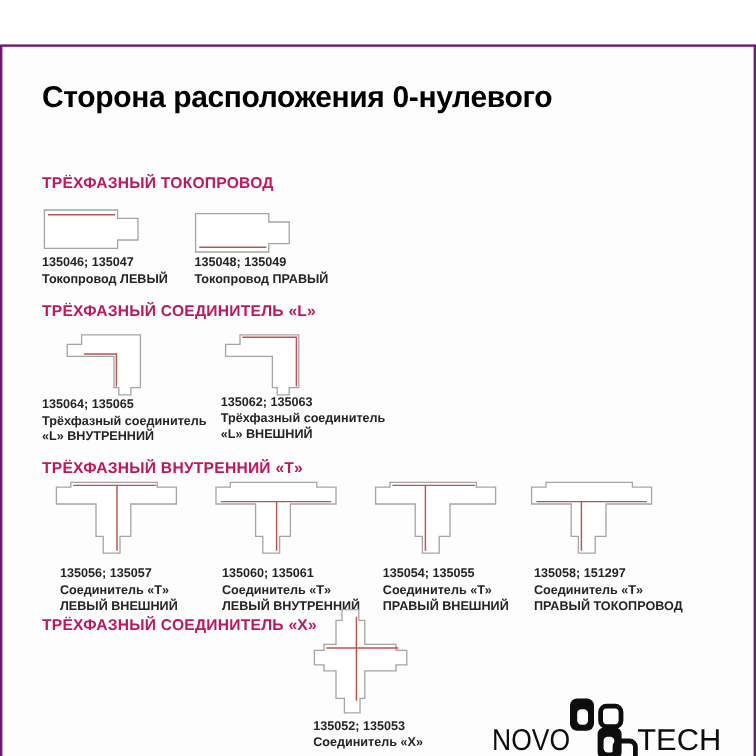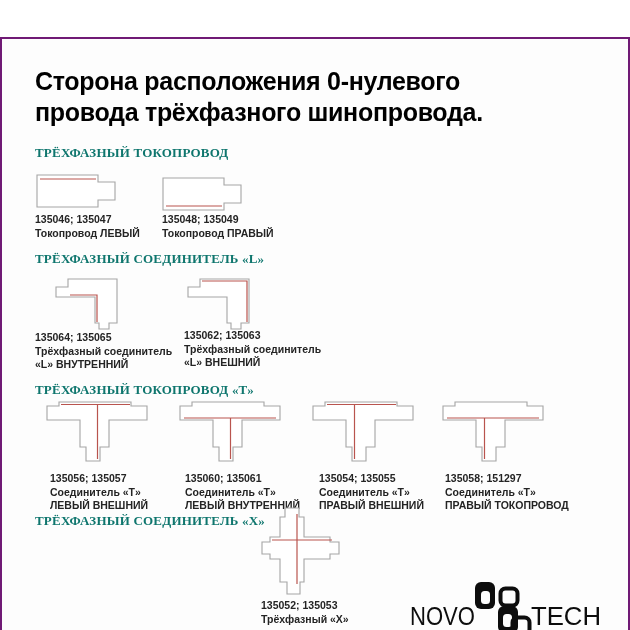--- a/index.html
+++ b/index.html
@@ -8,36 +8,35 @@
     border:2px solid #701a75;background:#fdfdfd;overflow:hidden;
     font-family:"Liberation Sans", sans-serif;
     margin-top:37px;
   }
   .abs{position:absolute;}
   .title{
     font-weight:bold;font-size:25px;line-height:31px;color:#000;
     letter-spacing:-0.3px;white-space:nowrap;
   }
   .sec-h{
-    font-weight:bold;font-size:13px;color:#0f766e;white-space:nowrap;letter-spacing:0.2px;font-family:Liberation Serif, serif;
+    font-weight:bold;font-size:13px;color:#be185d;white-space:nowrap;letter-spacing:0.2px;
   }
   .lbl{font-weight:bold;font-size:10.5px;line-height:13.5px;color:#242424;white-space:nowrap;}
   svg.draw{overflow:visible;}
   .outline{fill:#ffffff;stroke:#a5a5a5;stroke-width:1.1;}
   .neutral{fill:none;stroke:#b9544e;stroke-width:1.2;}
   .logo-text{font-family:"Liberation Sans",sans-serif;font-size:25px;font-weight:400;fill:#0d0d0d;}
 </style>
 </head>
 <body>
 
 <div class="page">
 
   <div class="abs title" style="left:33px;top:27px;">
     <div>Сторона расположения 0-нулевого</div>
-    <div>провода трёхфазного шинопровода.</div>
   </div>
 
   <div class="abs sec-h" style="left:33px;top:106px;">ТРЁХФАЗНЫЙ ТОКОПРОВОД</div>
 
   <svg class="abs draw" style="left:34px;top:135px;" width="80" height="34" viewBox="0 0 80 34">
     <path class="outline" d="M1,1 H62 V8 H79 V26 H62 V33 H1 Z"></path>
     <line class="neutral" x1="4" y1="5" x2="60" y2="5"></line>
   </svg>
   <div class="abs lbl" style="left:33px;top:174px;">
     <div>135046; 135047</div>
@@ -68,21 +67,21 @@
   <svg class="abs draw" style="left:185px;top:239px;" width="64" height="52" viewBox="0 0 64 52">
     <path class="outline" d="M13,1 L62,1 L62,45 L54,45 L54,51 L44,51 L44,45 L40,45 L40,19 L13,19 L1,19 L1,9 L13,9 Z"></path>
     <polyline class="neutral" points="15,3 60,3 60,44"></polyline>
   </svg>
   <div class="abs lbl" style="left:182px;top:290px;">
     <div>135062; 135063</div>
     <div>Трёхфазный соединитель</div>
     <div>«L» ВНЕШНИЙ</div>
   </div>
 
-  <div class="abs sec-h" style="left:33px;top:343px;">ТРЁХФАЗНЫЙ ТОКОПРОВОД «Т»</div>
+  <div class="abs sec-h" style="left:33px;top:343px;">ТРЁХФАЗНЫЙ ВНУТРЕННИЙ «Т»</div>
 
   <svg class="abs draw" style="left:45px;top:361px;" width="100" height="62" viewBox="0 0 100 62">
     <path class="outline" d="M12,2 L84,2 L84,6 L100,6 L100,20 L62,20 L62,47 L53,47 L53,61 L39,61 L39,47 L33,47 L33,20 L0,20 L0,6 L12,6 Z"></path>
     <line class="neutral" x1="14" y1="4.5" x2="83" y2="4.5"></line>
     <line class="neutral" x1="50.5" y1="4.5" x2="50.5" y2="59"></line>
   </svg>
   <div class="abs lbl" style="left:48px;top:433px;">
     <div>135056; 135057</div>
     <div>Соединитель «Т»</div>
     <div>ЛЕВЫЙ ВНЕШНИЙ</div>
@@ -123,21 +122,21 @@
 
   <div class="abs sec-h" style="left:33px;top:474px;text-align:right;">ТРЁХФАЗНЫЙ СОЕДИНИТЕЛЬ «Х»</div>
 
   <svg class="abs draw" style="left:258px;top:468px;" width="80" height="88" viewBox="0 0 80 88">
     <path class="outline" d="M25,1 L39,1 L39,10 L44,10 L44,30 L70,30 L70,35 L79,35 L79,47 L70,47 L70,52 L44,52 L44,75 L40,75 L40,87 L27,87 L27,75 L20,75 L20,52 L10,52 L10,47 L2,47 L2,35 L10,35 L10,30 L20,30 L20,10 L25,10 Z"></path>
     <line class="neutral" x1="12" y1="33" x2="72" y2="33"></line>
     <line class="neutral" x1="37" y1="7" x2="37" y2="77"></line>
   </svg>
   <div class="abs lbl" style="left:259px;top:560px;">
     <div>135052; 135053</div>
-    <div>Трёхфазный «Х»</div>
+    <div>Соединитель «Х»</div>
   </div>
 
   <svg class="abs" style="left:403px;top:535px;" width="205" height="72" viewBox="0 0 205 72">
     <text class="logo-text" x="5" y="51" textLength="65" lengthAdjust="spacingAndGlyphs">NOVO</text>
     <g>
       <rect x="70" y="8" width="20" height="27" rx="6" fill="#0d0d0d"></rect>
       <rect x="76" y="17" width="9" height="13" rx="3.5" fill="#fdfdfd"></rect>
       <rect x="95.5" y="14.5" width="17" height="17" rx="5" fill="none" stroke="#0d0d0d" stroke-width="4"></rect>
       <rect x="93" y="32" width="20" height="27" rx="6" fill="#0d0d0d"></rect>
       <rect x="98" y="40" width="9" height="13" rx="3.5" fill="#fdfdfd"></rect>

